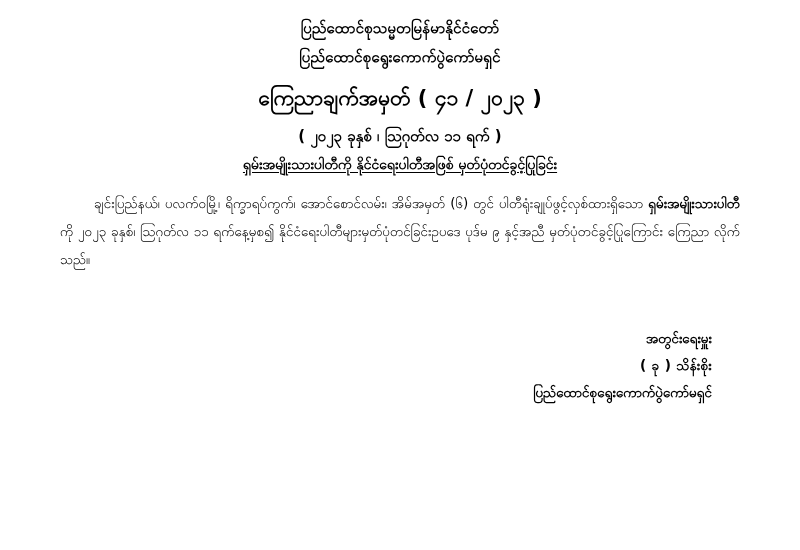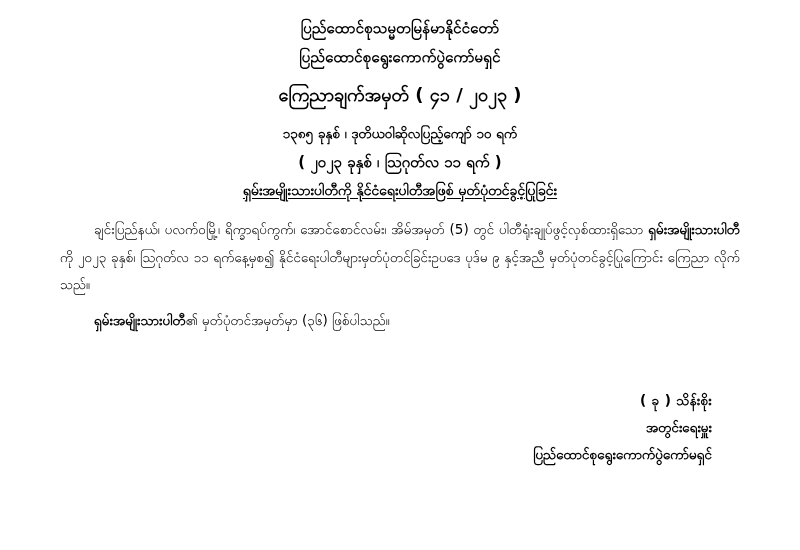--- a/index.html
+++ b/index.html
@@ -24,21 +24,21 @@
   .header-block {
     text-align: center;
   }
   .header-line {
     font-size: 15px;
     font-weight: bold;
     line-height: 1.9;
     letter-spacing: 0.2px;
   }
   .announcement-no {
-    font-size: 18px;
+    font-size: 21px;
     font-weight: bold;
     line-height: 2.2;
     margin-top: 4px;
   }
   .date-line {
     font-size: 13.5px;
     font-weight: bold;
     line-height: 2.1;
     margin-top: 4px;
   }
@@ -95,34 +95,30 @@
 </style>
 </head>
 <body>
 
 <div class="page">
 
   <div class="header-block">
     <div class="header-line">ပြည်ထောင်စုသမ္မတမြန်မာနိုင်ငံတော်</div>
     <div class="header-line">ပြည်ထောင်စုရွေးကောက်ပွဲကော်မရှင်</div>
     <div class="announcement-no">ကြေညာချက်အမှတ် ( ၄၁ / ၂၀၂၃ )</div>
-    <div class="date-line">၁၃၈၅ ခုနှစ် ၊ ဒုတိယဝါဆိုလပြည့်ကျော် ၁၀ ရက်</div>
     <div class="date-line-sub">( ၂၀၂၃ ခုနှစ် ၊ ဩဂုတ်လ ၁၁ ရက် )</div>
   </div>
 
   <div class="subject">ရှမ်းအမျိုးသားပါတီကို နိုင်ငံရေးပါတီအဖြစ် မှတ်ပုံတင်ခွင့်ပြုခြင်း</div>
 
   <div class="body-block">
     <p class="body-para">
-      <span class="indent"></span><span>ချင်းပြည်နယ်၊ ပလက်ဝမြို့၊ ရိက္ခာရပ်ကွက်၊ အောင်စောင်လမ်း၊ အိမ်အမှတ် (5) တွင် ပါတီရုံးချုပ်ဖွင့်လှစ်ထားရှိသော </span><span class="bold-u">ရှမ်းအမျိုးသားပါတီ</span><span>ကို ၂၀၂၃ ခုနှစ်၊ ဩဂုတ်လ ၁၁ ရက်နေ့မှစ၍ နိုင်ငံရေးပါတီများမှတ်ပုံတင်ခြင်းဥပဒေ ပုဒ်မ ၉ နှင့်အညီ မှတ်ပုံတင်ခွင့်ပြုကြောင်း ကြေညာ လိုက်သည်။</span>
-    </p>
-    <p class="body-para-2">
-      <span class="indent"></span><span></span><span class="bold-u">ရှမ်းအမျိုးသားပါတီ</span><span>၏ မှတ်ပုံတင်အမှတ်မှာ (၃၆) ဖြစ်ပါသည်။</span>
+      <span class="indent"></span><span>ချင်းပြည်နယ်၊ ပလက်ဝမြို့၊ ရိက္ခာရပ်ကွက်၊ အောင်စောင်လမ်း၊ အိမ်အမှတ် (၆) တွင် ပါတီရုံးချုပ်ဖွင့်လှစ်ထားရှိသော </span><span class="bold-u">ရှမ်းအမျိုးသားပါတီ</span><span>ကို ၂၀၂၃ ခုနှစ်၊ ဩဂုတ်လ ၁၁ ရက်နေ့မှစ၍ နိုင်ငံရေးပါတီများမှတ်ပုံတင်ခြင်းဥပဒေ ပုဒ်မ ၉ နှင့်အညီ မှတ်ပုံတင်ခွင့်ပြုကြောင်း ကြေညာ လိုက်သည်။</span>
     </p>
   </div>
 
   <div class="signature-block">
+    <div class="sig-line">အတွင်းရေးမှူး</div>
     <div class="sig-line sig-name">( ခု ) သိန်းစိုး</div>
-    <div class="sig-line">အတွင်းရေးမှူး</div>
     <div class="sig-line">ပြည်ထောင်စုရွေးကောက်ပွဲကော်မရှင်</div>
   </div>
 
 </div>
 
 </body></html>

